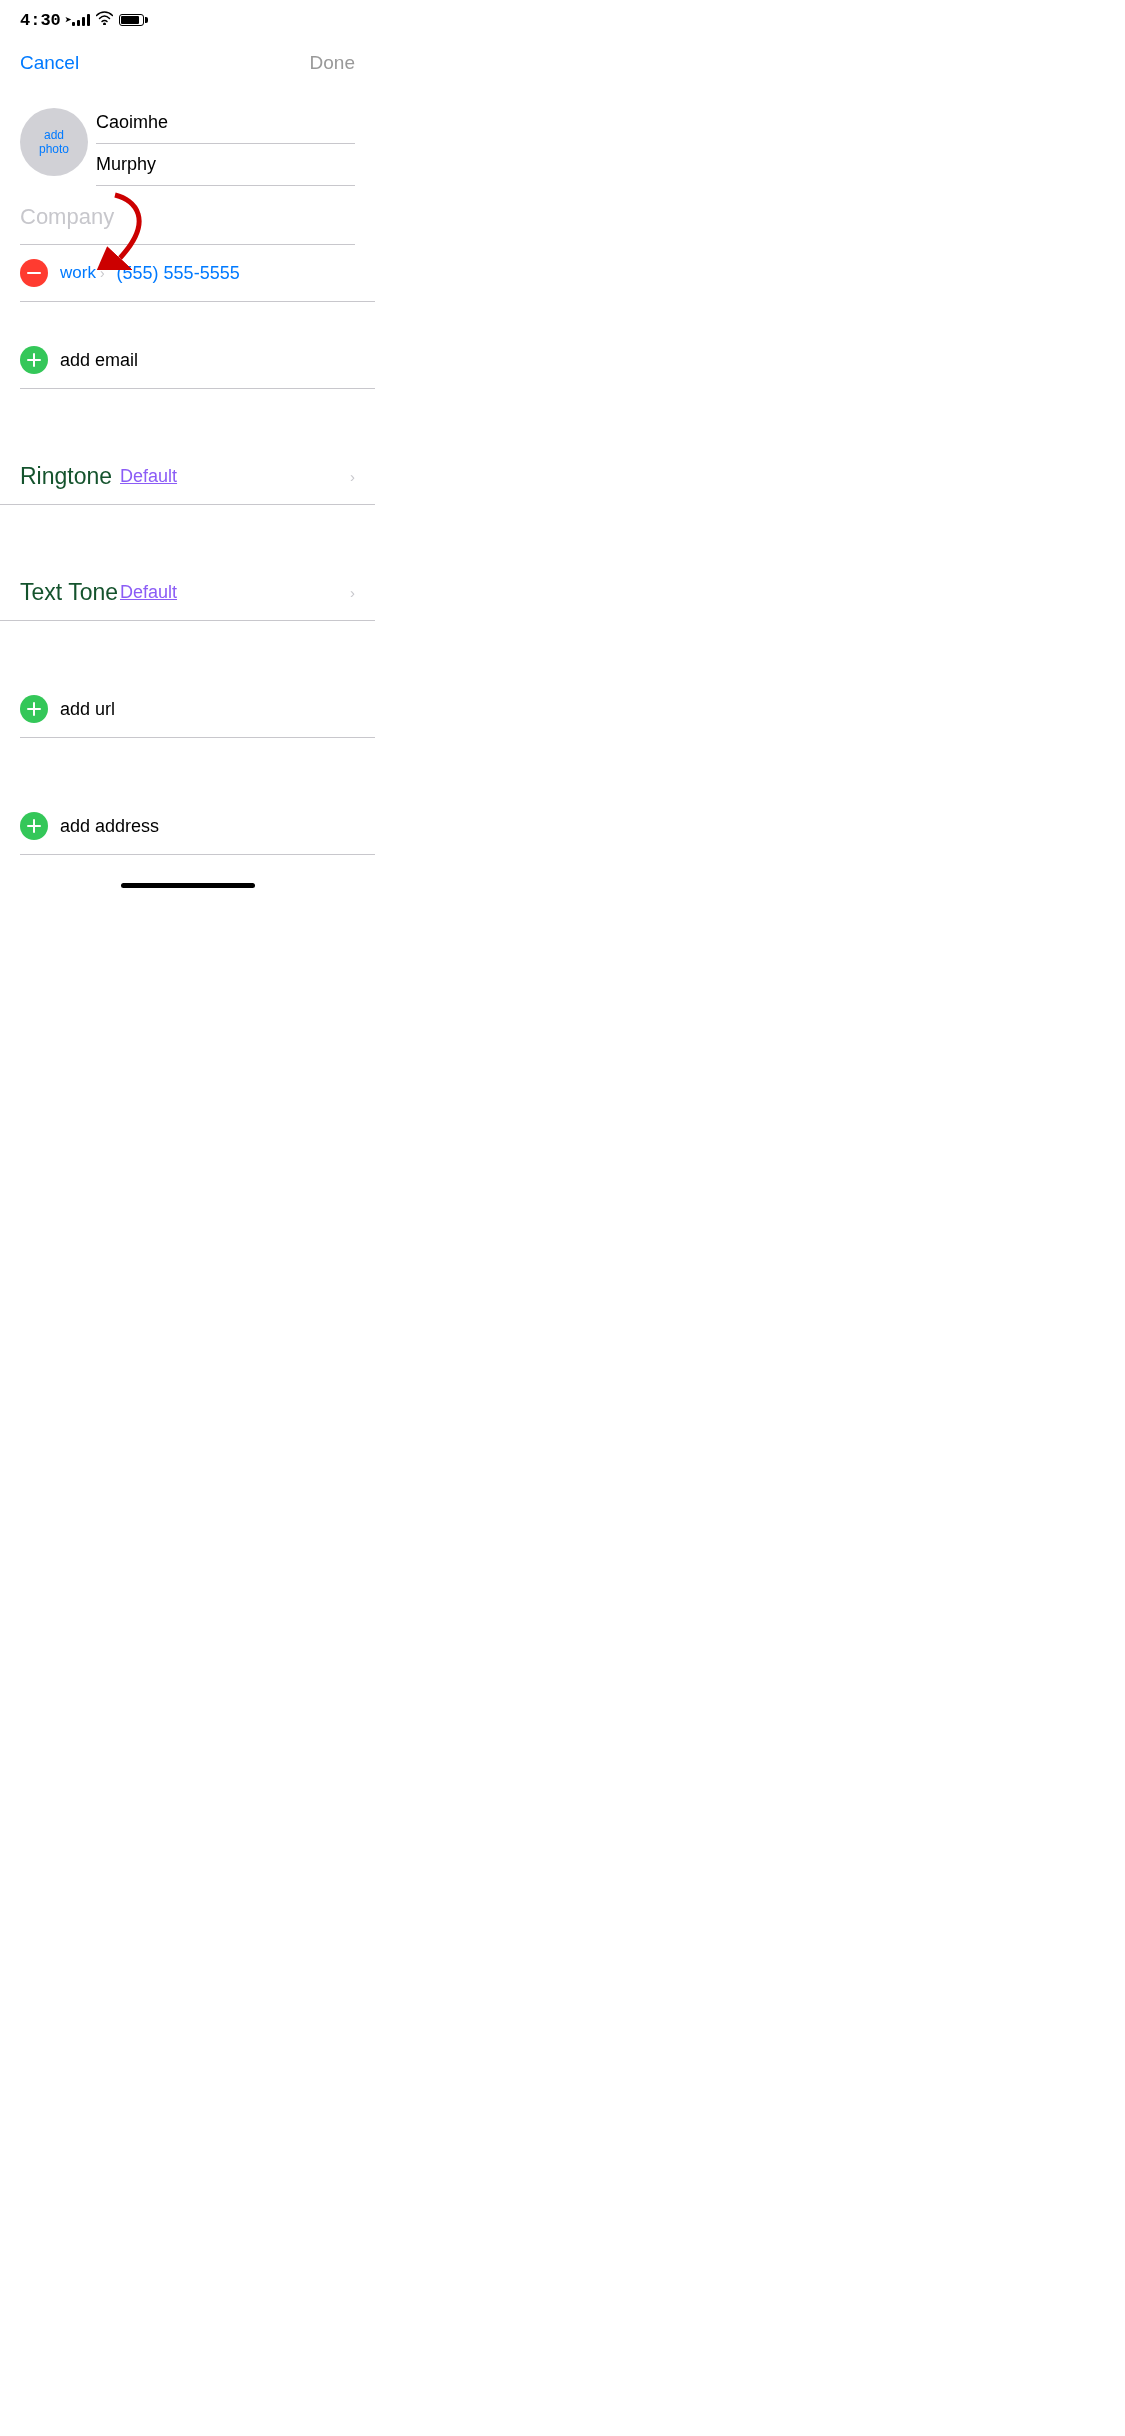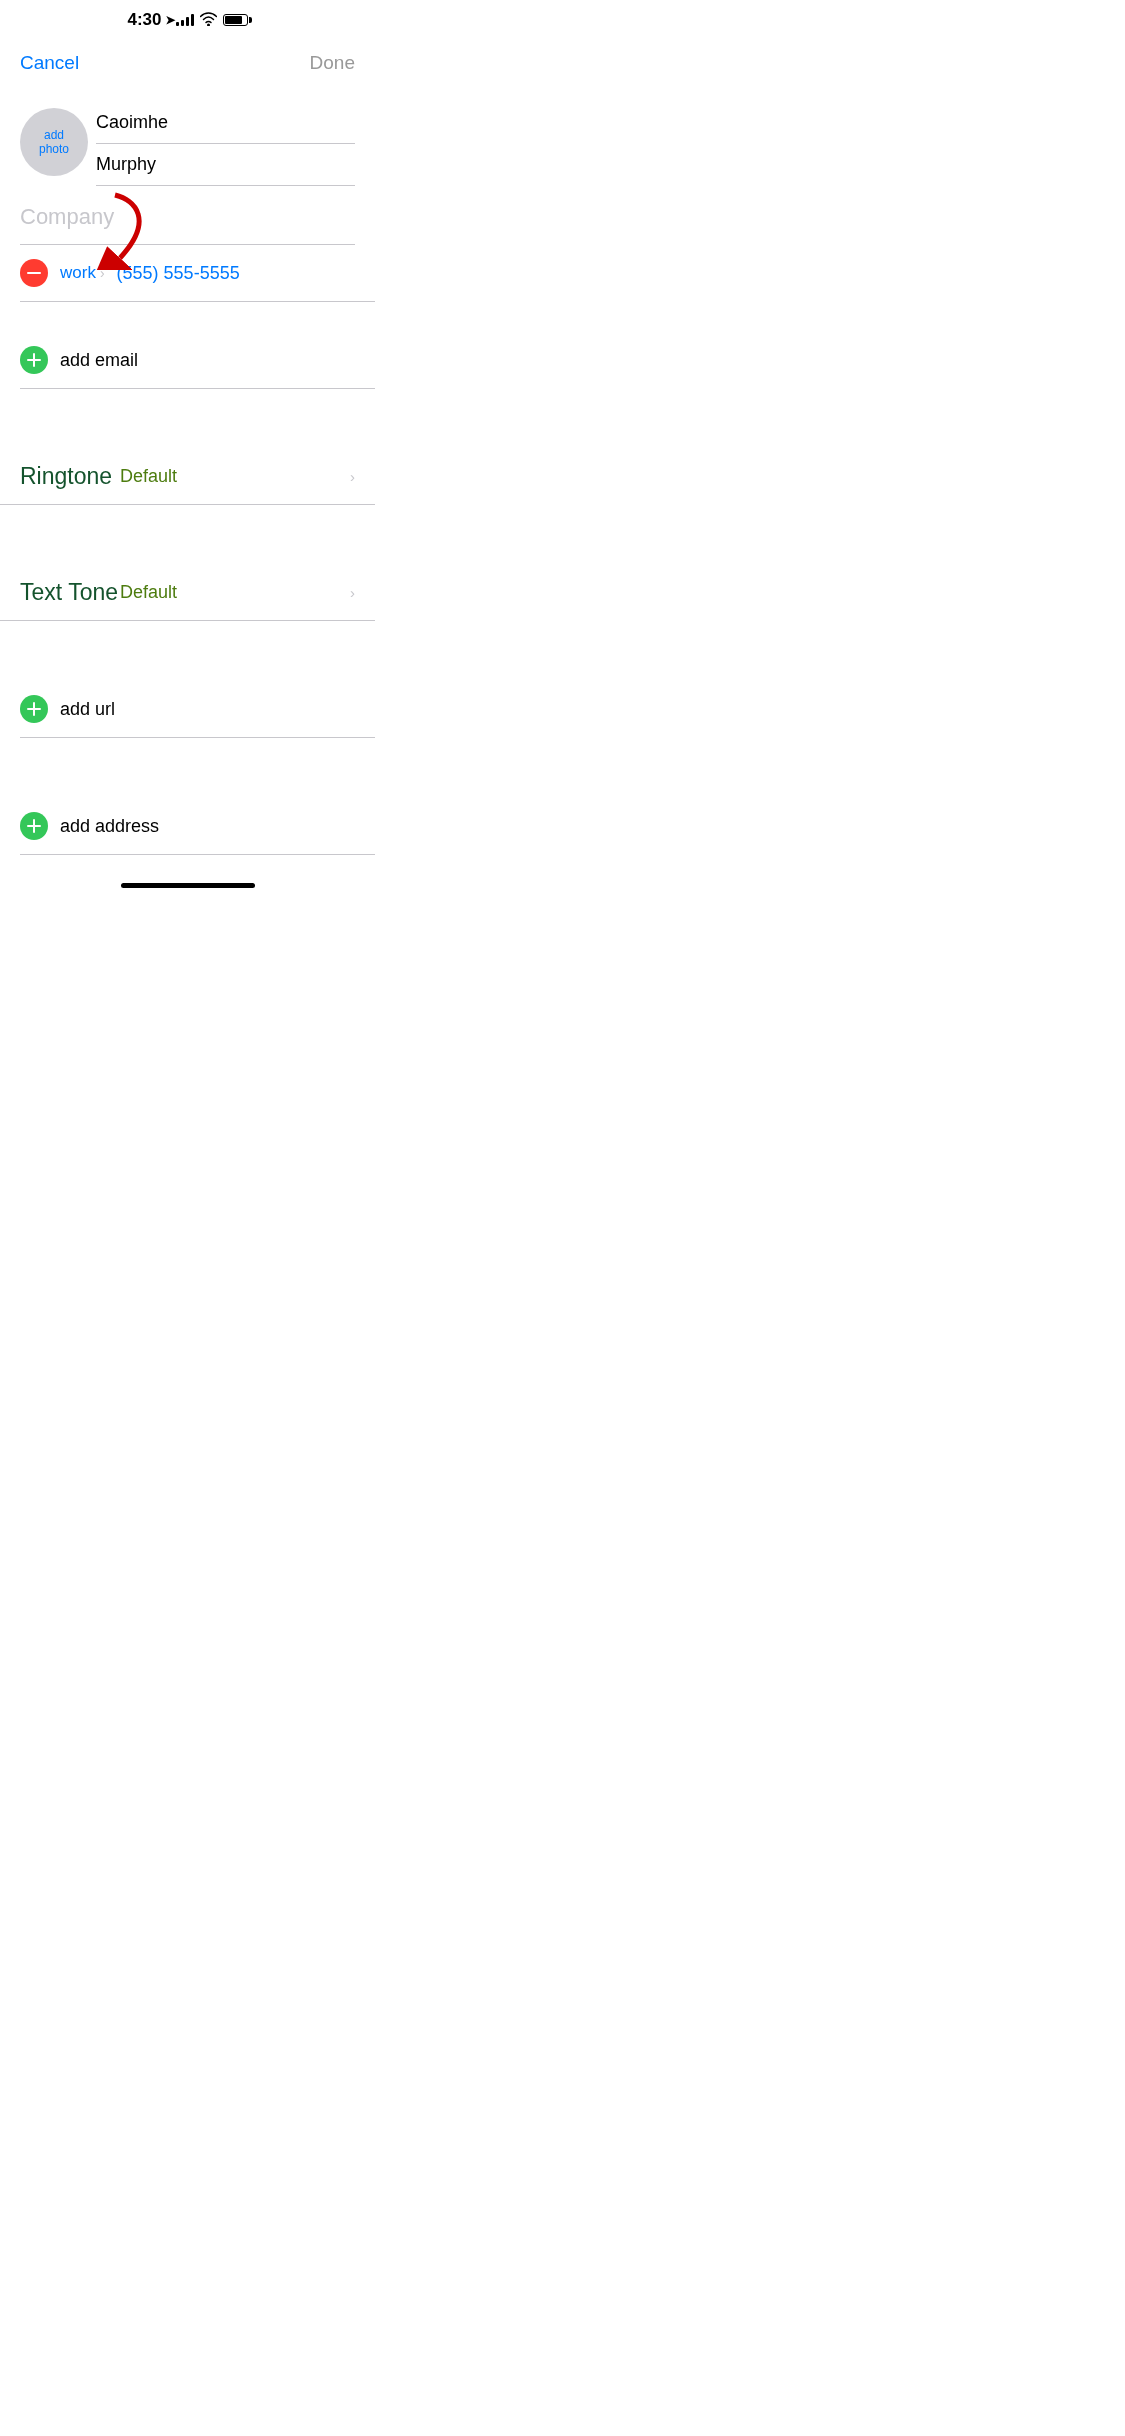--- a/index.html
+++ b/index.html
@@ -9,24 +9,25 @@
       width: 375px;
       min-height: 812px;
       background: #fff;
       font-family: -apple-system, 'SF Pro Text', 'Helvetica Neue', sans-serif;
       overflow-x: hidden;
     }
 
     
     .status-bar {
       display: flex;
-      justify-content: center;
+      justify-content: flex-start;
       align-items: center;
       padding: 4px 20px 8px 20px;
       height: 44px;
+      font-family: Liberation Mono, monospace;
     }
 
     .status-time {
       font-size: 17px;
       font-weight: 600;
       color: #000;
       display: flex;
       align-items: center;
       gap: 4px;
     }
@@ -279,22 +280,23 @@
     }
 
     .setting-label {
       font-size: 23px;
       color: #14532d;
       min-width: 100px;
     }
 
     .setting-value {
       font-size: 18px;
-      color: #4d7c0f;
+      color: #8b5cf6;
       flex: 1;
+      text-decoration: underline;
     }
 
     .setting-chevron {
       font-size: 15px;
       color: #c7c7cc;
     }
 
     
     .arrow-container {
       position: relative;

